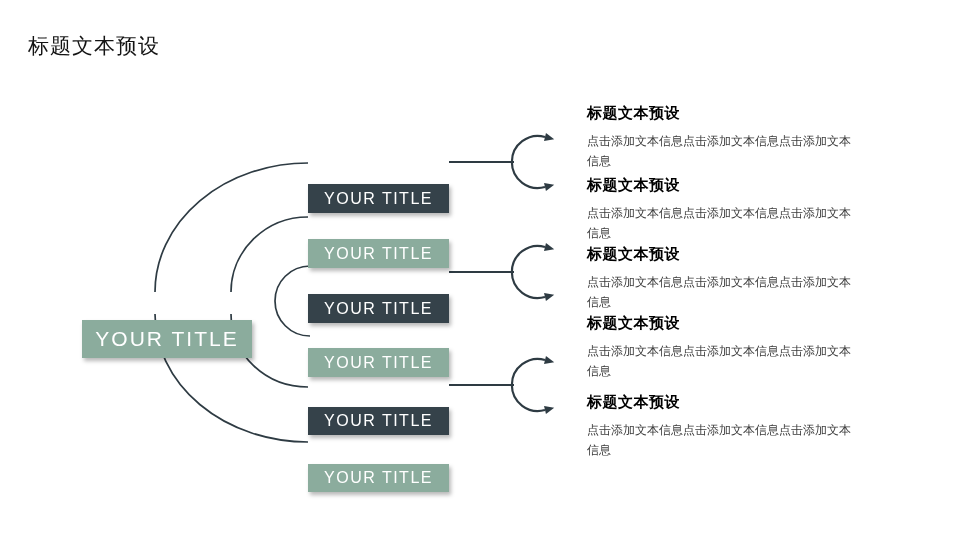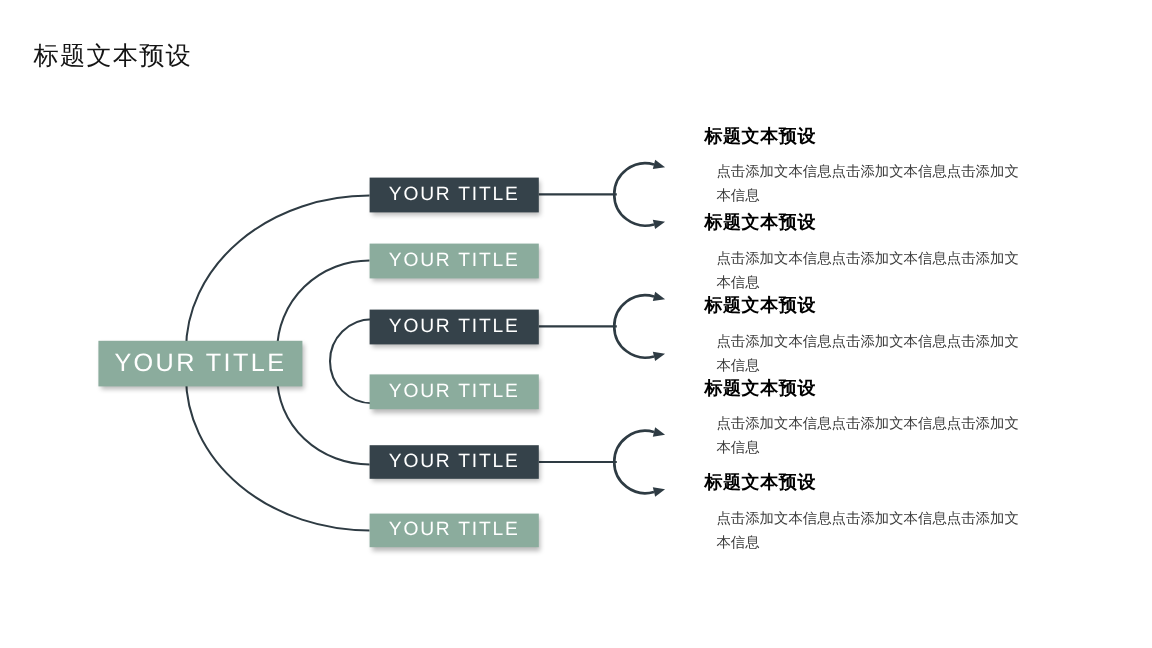--- a/index.html
+++ b/index.html
@@ -26,41 +26,42 @@
   .cline{fill:none;stroke:var(--line);stroke-width:1.8px;}
   .carc{fill:none;stroke:var(--line);stroke-width:2.2px;}
   .ahead{fill:var(--line);stroke:none;}
   .node{
     position:absolute;
     display:flex;align-items:center;justify-content:center;
     color:#ffffff;
     font-size:16px;letter-spacing:1.5px;
     box-shadow:2px 3px 4px rgba(0,0,0,0.28);
     white-space:nowrap;
+    margin-top:36px;
   }
   .node.green{background:var(--green);}
   .node.dark{background:var(--dark);}
   .main-node{
     left:82px;top:284px;width:170px;height:38px;
     font-size:21px;letter-spacing:2px;
   }
   .n1{left:308px;top:148px;width:141px;height:29px;}
   .n2{left:308px;top:203px;width:141px;height:29px;}
   .n3{left:308px;top:258px;width:141px;height:29px;}
   .n4{left:308px;top:312px;width:141px;height:29px;}
   .n5{left:308px;top:371px;width:141px;height:28px;}
   .n6{left:308px;top:428px;width:141px;height:28px;}
   .tblock{position:absolute;left:587px;width:272px;}
   .tb1{top:104px;} .tb2{top:176px;} .tb3{top:245px;} .tb4{top:314px;} .tb5{top:393px;}
   .tblock h3{
     font-size:15px;font-weight:700;color:#000000;
     margin:0 0 8px 0;letter-spacing:0.5px;
   }
   .tblock p{
-    font-size:12px;line-height:1.7;color:#3b3b3b;margin:10px;
+    font-size:12px;line-height:1.7;color:#3b3b3b;margin:0;
     word-break:break-all;
   }
 </style>
 </head>
 <body>
 
 <div class="slide-title">标题文本预设</div>
 
 <svg class="diagram" viewBox="0 0 960 540" xmlns="http://www.w3.org/2000/svg" aria-hidden="true">
 

